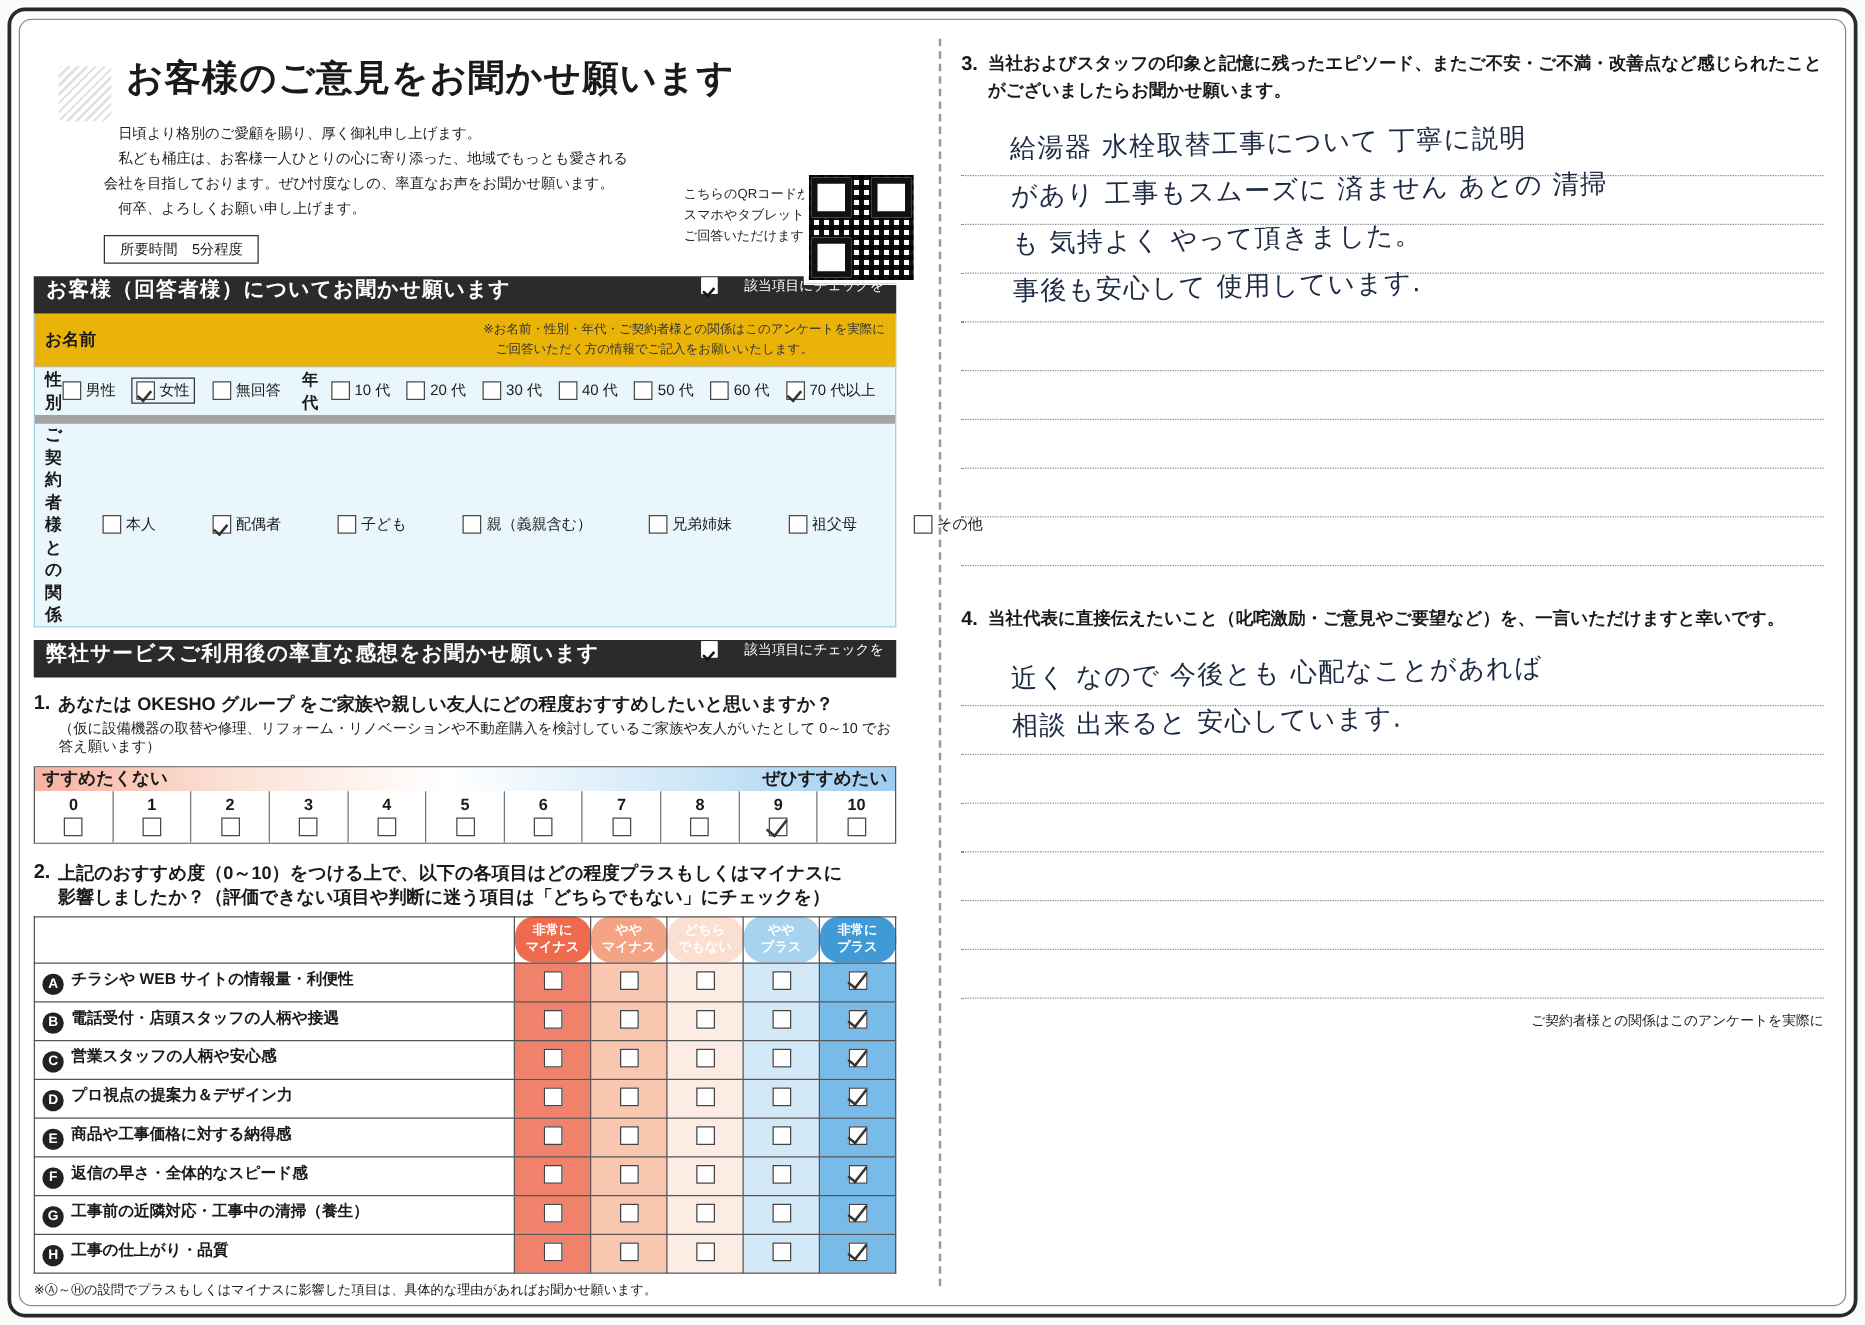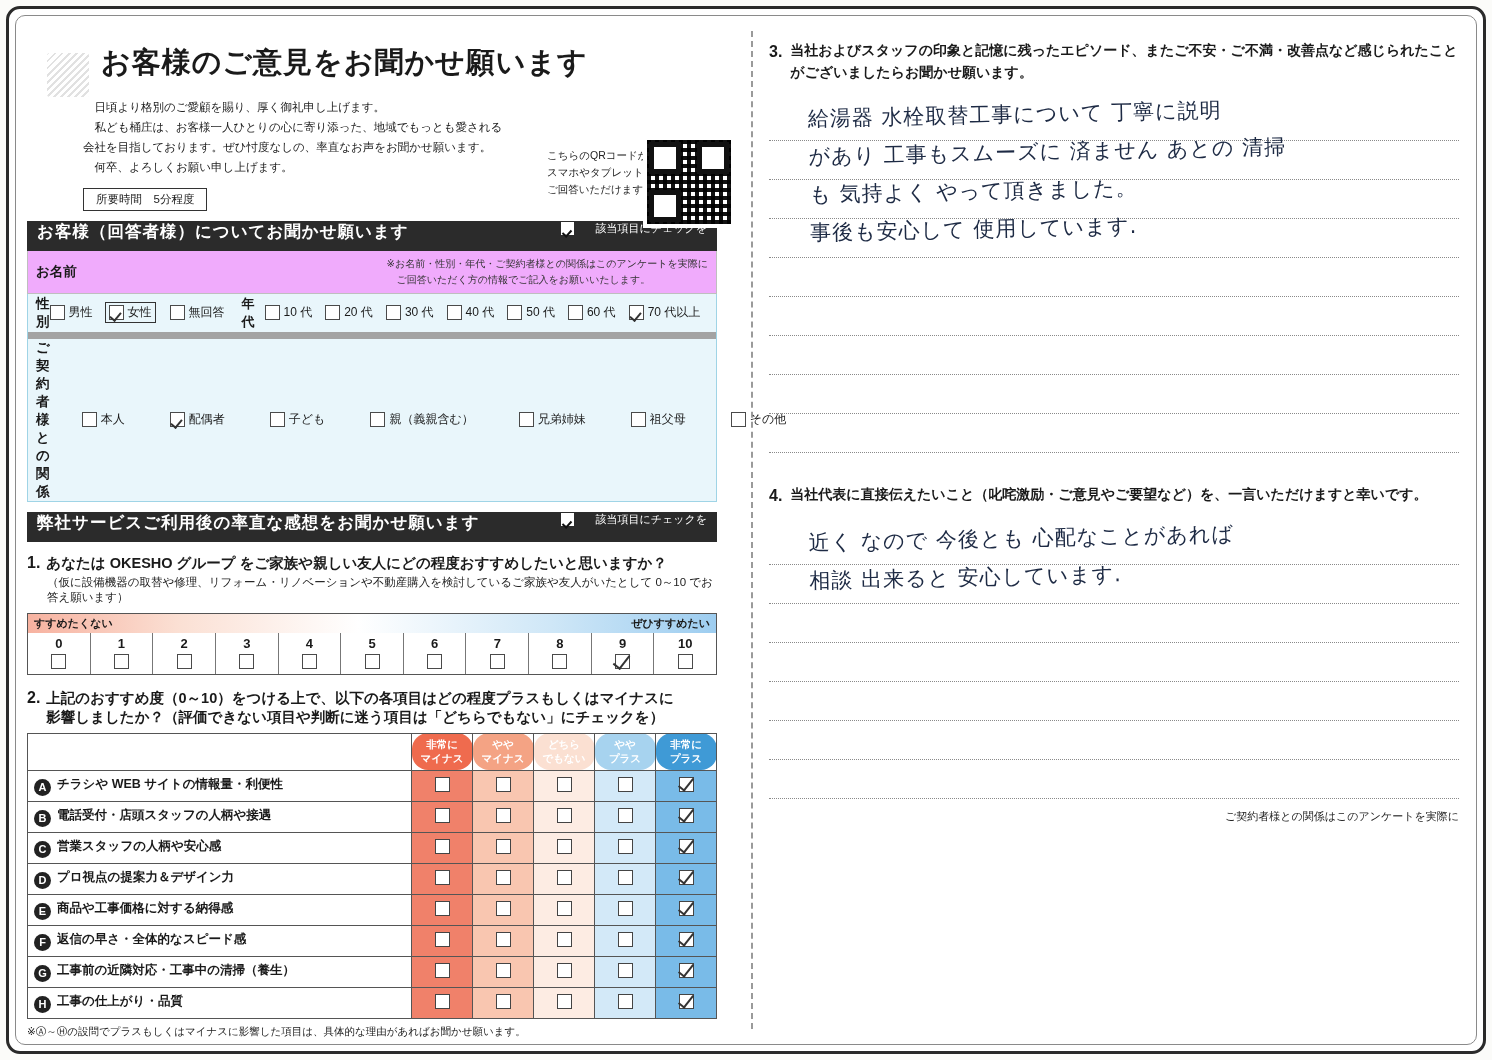--- a/index.html
+++ b/index.html
@@ -75,41 +75,41 @@
     width:11px;height:11px;border:1px solid #fff;display:inline-block;position:relative;background:#fff;
   }
   .mini-chk::after{
     content:"";position:absolute;left:2px;top:5px;width:4px;height:7px;border:solid #111;
     border-width:0 2px 2px 0;transform:rotate(42deg);
   }
 
   .band{background:#e9f6fb;border:1px solid #9fd4e6;border-top:none;}
   .row{display:flex;align-items:center;min-height:38px;padding:0 8px;}
   .row .lbl{font-size:13.5px;font-weight:bold;width:104px;}
-  .name-row{background:#f0abfc;border:1px solid #bfbfbf;border-top:none;min-height:42px;}
+  .name-row{background:#eab308;border:1px solid #bfbfbf;border-top:none;min-height:42px;}
   .name-note{font-size:10px;line-height:1.6;color:#333;margin-left:auto;text-align:left;}
   .cb{
     width:13px;height:13px;border:1px solid #4a4a4a;background:#fff;display:inline-block;
     position:relative;margin-right:4px;vertical-align:-2px;
   }
   .cb.checked::after{
     content:"";position:absolute;left:2px;top:4px;width:5px;height:9px;border:solid #333;
     border-width:0 2px 2px 0;transform:rotate(40deg);
   }
   .opt{font-size:12px;margin-right:13px;white-space:nowrap;display:inline-flex;align-items:center;}
   .opt.boxed{outline:1px solid #333;padding:1px 3px;margin-right:15px;}
   .sub-lbl{font-size:13px;font-weight:bold;margin:0 10px 0 4px;}
 
   .q{font-size:14.5px;font-weight:bold;margin:12px 0 2px 0;display:flex;gap:6px;}
   .q .num{font-size:16px;}
   .q-sub{font-size:11.5px;margin:0 0 8px 20px;color:#222;}
 
   .nps{border:1px solid #555;margin-top:2px;}
   .nps-head{
-    display:flex;align-items:center;height:19px;font-size:11px;font-weight:bold;
+    display:flex;align-items:center;height:19px;font-size:14px;font-weight:bold;
     background:linear-gradient(90deg,#f7b2a0 0%,#fbe0d4 22%,#ffffff 48%,#cfe7f7 76%,#9dcdf0 100%);
     padding:0 6px;
   }
   .nps-head .right{margin-left:auto;}
   .nps-cells{display:flex;}
   .nps-cell{
     flex:1;border-left:1px solid #777;text-align:center;padding:3px 0 5px;position:relative;background:#fff;
   }
   .nps-cell:first-child{border-left:none;}
   .nps-cell .n{font-size:13px;font-weight:bold;}

